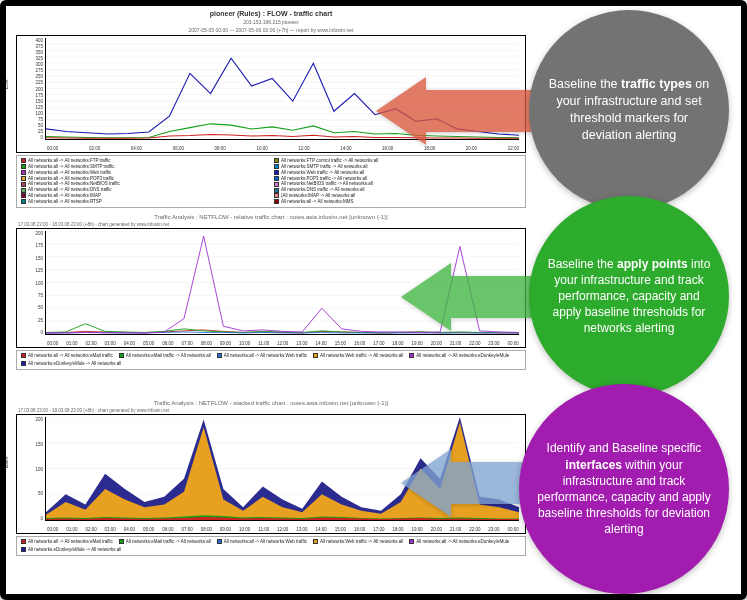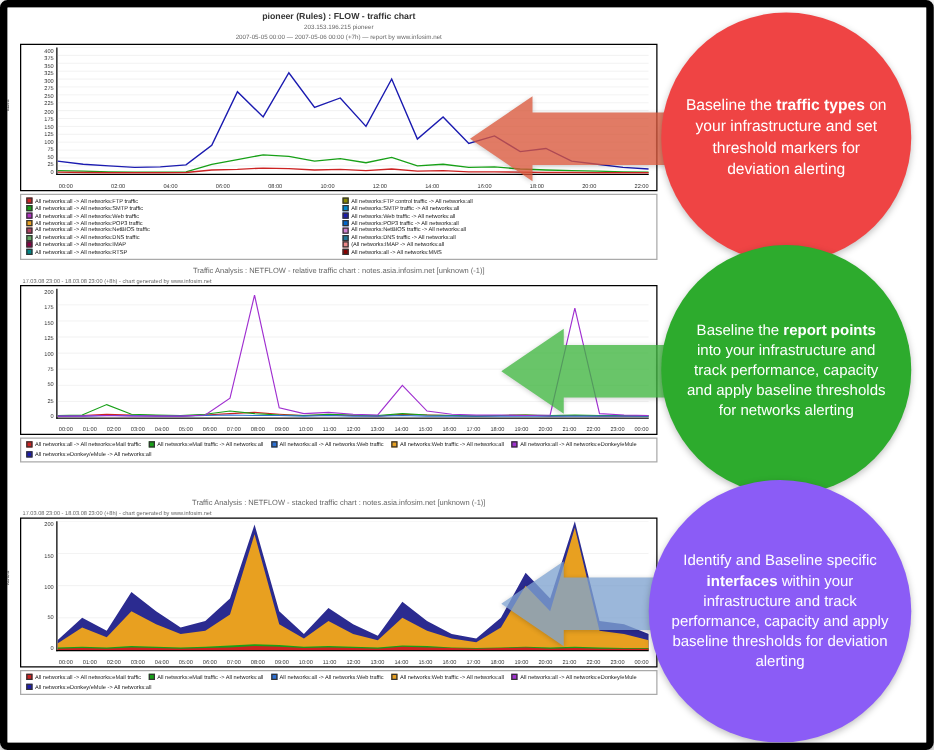--- a/index.html
+++ b/index.html
@@ -57,23 +57,23 @@
     align-items:center;
     justify-content:center;
     text-align:center;
     padding:18px;
     font-size:12.5px;
     line-height:1.35;
     box-shadow: 0 2px 6px rgba(0,0,0,0.25);
     font-weight:300;
   }
   .circle b { font-weight:700; }
-  .c1 { width:200px; height:200px; background:#ef4444; right:12px; top:4px;justify-content:flex-end; }
+  .c1 { width:200px; height:200px; background:#737373; right:12px; top:4px;justify-content:flex-end; }
   .c2 { width:200px; height:200px; background:#2dab2d; right:12px; top:190px; font-size:12px;}
-  .c3 { width:210px; height:210px; background:#8b5cf6; right:12px; top:378px; font-size:12px;}
+  .c3 { width:210px; height:210px; background:#a21caf; right:12px; top:378px; font-size:12px;}
 
   
   .arrow {
     position:absolute;
     opacity:0.78;
     filter: drop-shadow(0 1px 2px rgba(0,0,0,0.25));
   }
 
   .meta { font-size:4.5px; color:#666; margin:2px 0 1px 2px;}
 </style>
@@ -313,19 +313,19 @@
     <polygon points="0,39 50,5 50,18 170,18 170,60 50,60 50,73" fill="#3fb63f"></polygon>
   </svg>
   <svg class="arrow" style="left:395px; top:438px; width:170px; height:78px;">
     <polygon points="0,39 50,5 50,18 170,18 170,60 50,60 50,73" fill="#7fa3d0"></polygon>
   </svg>
 
   <div class="circle c1">
     <span><span>Baseline the </span><b>traffic types</b><span> on your infrastructure and set threshold markers for deviation alerting</span></span>
   </div>
   <div class="circle c2">
-    <span><span>Baseline the </span><b>report points</b><span> into your infrastructure and track performance, capacity and apply baseline thresholds for networks alerting</span></span>
+    <span><span>Baseline the </span><b>apply points</b><span> into your infrastructure and track performance, capacity and apply baseline thresholds for networks alerting</span></span>
   </div>
   <div class="circle c3">
     <span><span>Identify and Baseline specific </span><b>interfaces</b><span> within your infrastructure and track performance, capacity and apply baseline thresholds for deviation alerting</span></span>
   </div>
 
 </div>
 
 </body></html>

